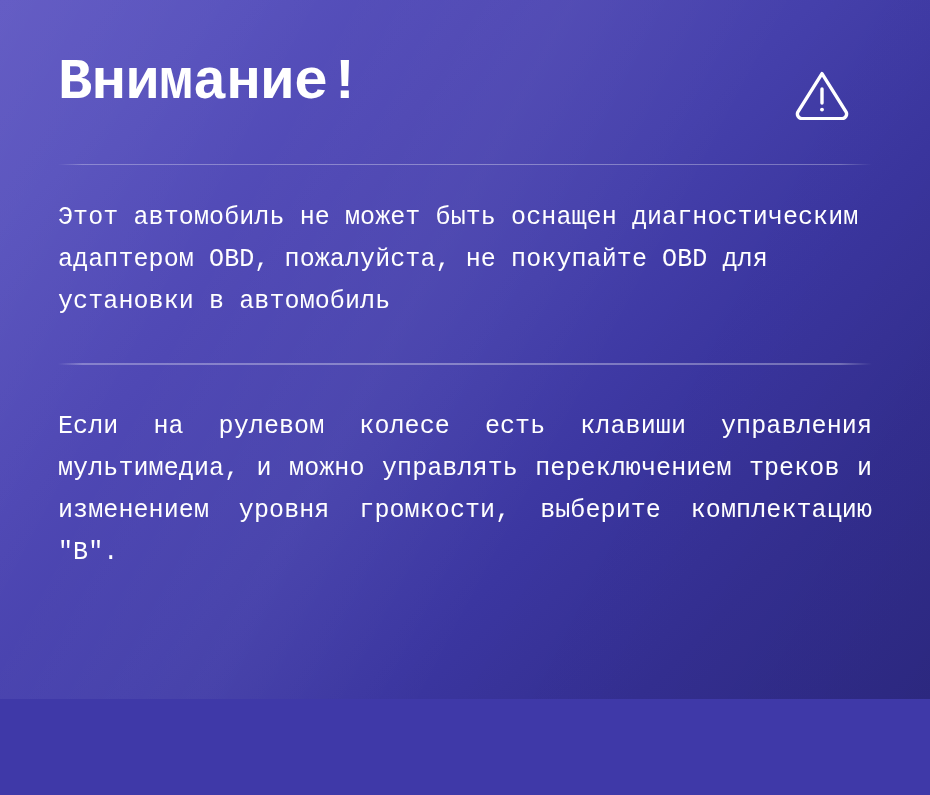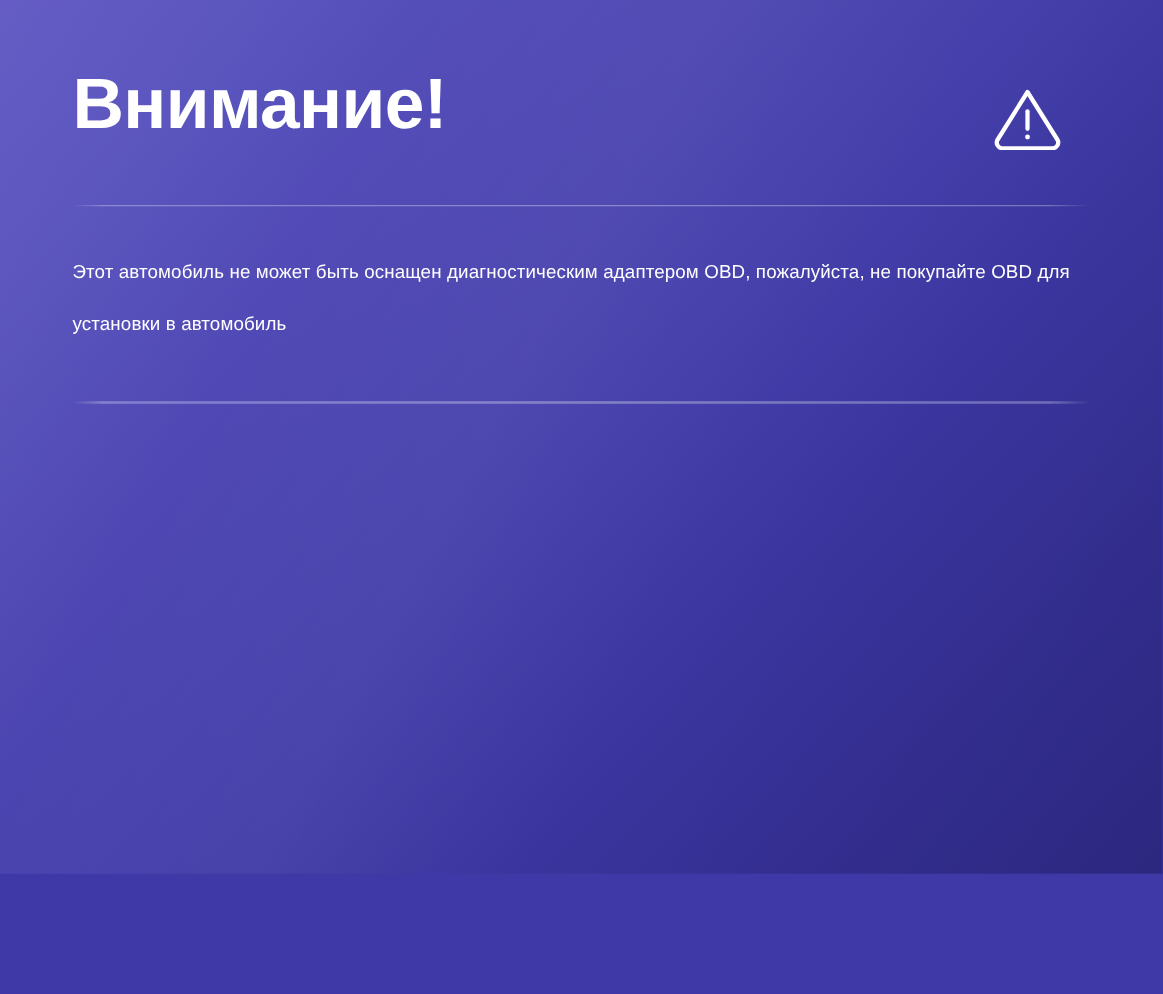--- a/index.html
+++ b/index.html
@@ -24,20 +24,21 @@
     background:
       linear-gradient(135deg,
         #5e56c2 0%,
         #5852bd 14%,
         #4f48b4 32%,
         #4540ab 50%,
         #3b36a0 66%,
         #342f92 82%,
         #2e2a86 100%);
     overflow: hidden;
+    font-family: Liberation Mono, monospace;
   }
 
   
   .notice-card::after {
     content: "";
     position: absolute;
     inset: 0;
     background:
       linear-gradient(118deg,
         rgba(255,255,255,0.045) 0%,
@@ -94,21 +95,21 @@
         rgba(255,255,255,0.00) 100%);
   }
 
   .divider-1 { margin-top: 39px; }
   .divider-2 { margin-top: 0; }
   .divider-3 { margin-top: 0; }
 
   
   .notice-block {
     color: #ffffff;
-    font-size: 15px;
+    font-size: 25px;
     line-height: 42px;
     font-weight: 400;
     letter-spacing: 0.1px;
   }
 
   .block-1 {
     padding-top: 32px;
     padding-bottom: 40px;
     padding-right: 2px;
   }
@@ -151,15 +152,18 @@
 
     <div class="notice-block block-1">
       <p>Этот автомобиль не может быть оснащен диагностическим адаптером OBD, пожалуйста, не покупайте OBD для установки в автомобиль</p>
     </div>
 
     <hr class="divider divider-2">
 
 
     <hr class="divider divider-3">
 
+    <div class="notice-block block-3">
+      <p>Если на рулевом колесе есть клавиши управления мультимедиа, и можно управлять переключением треков и изменением уровня громкости, выберите комплектацию "B".</p>
+    </div>
 
   </div>
 </div>
 
 </body></html>

